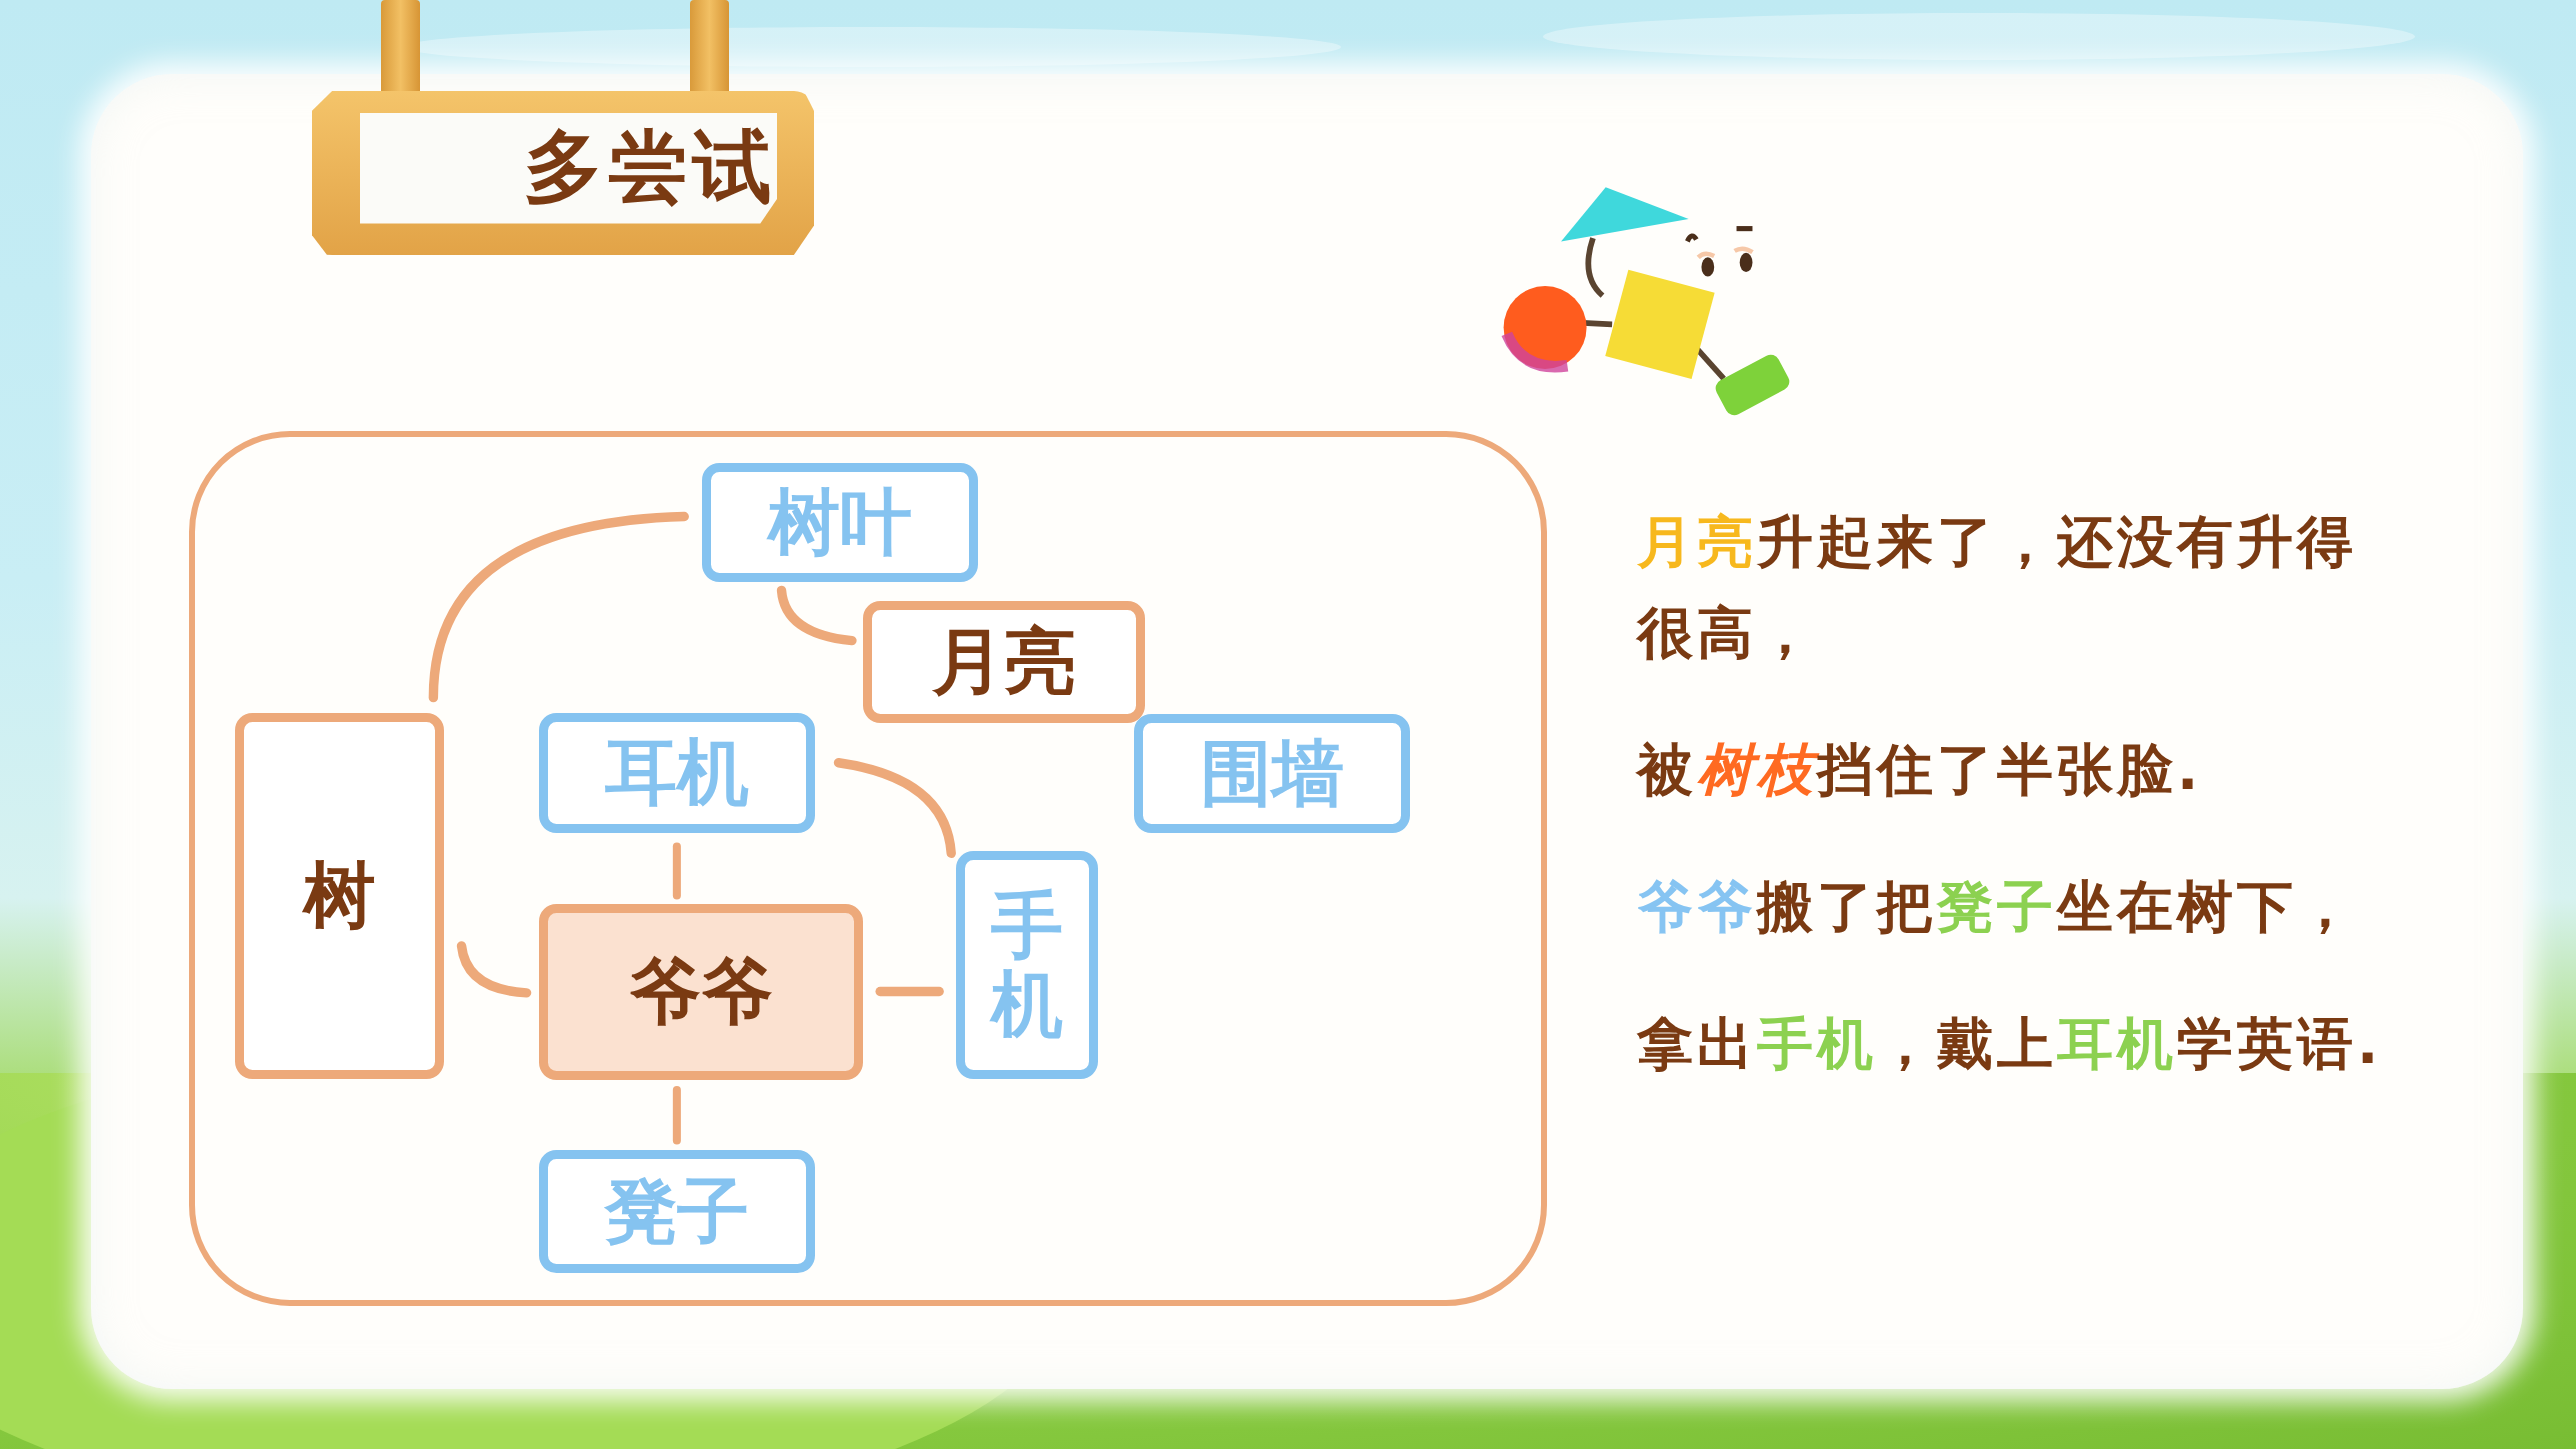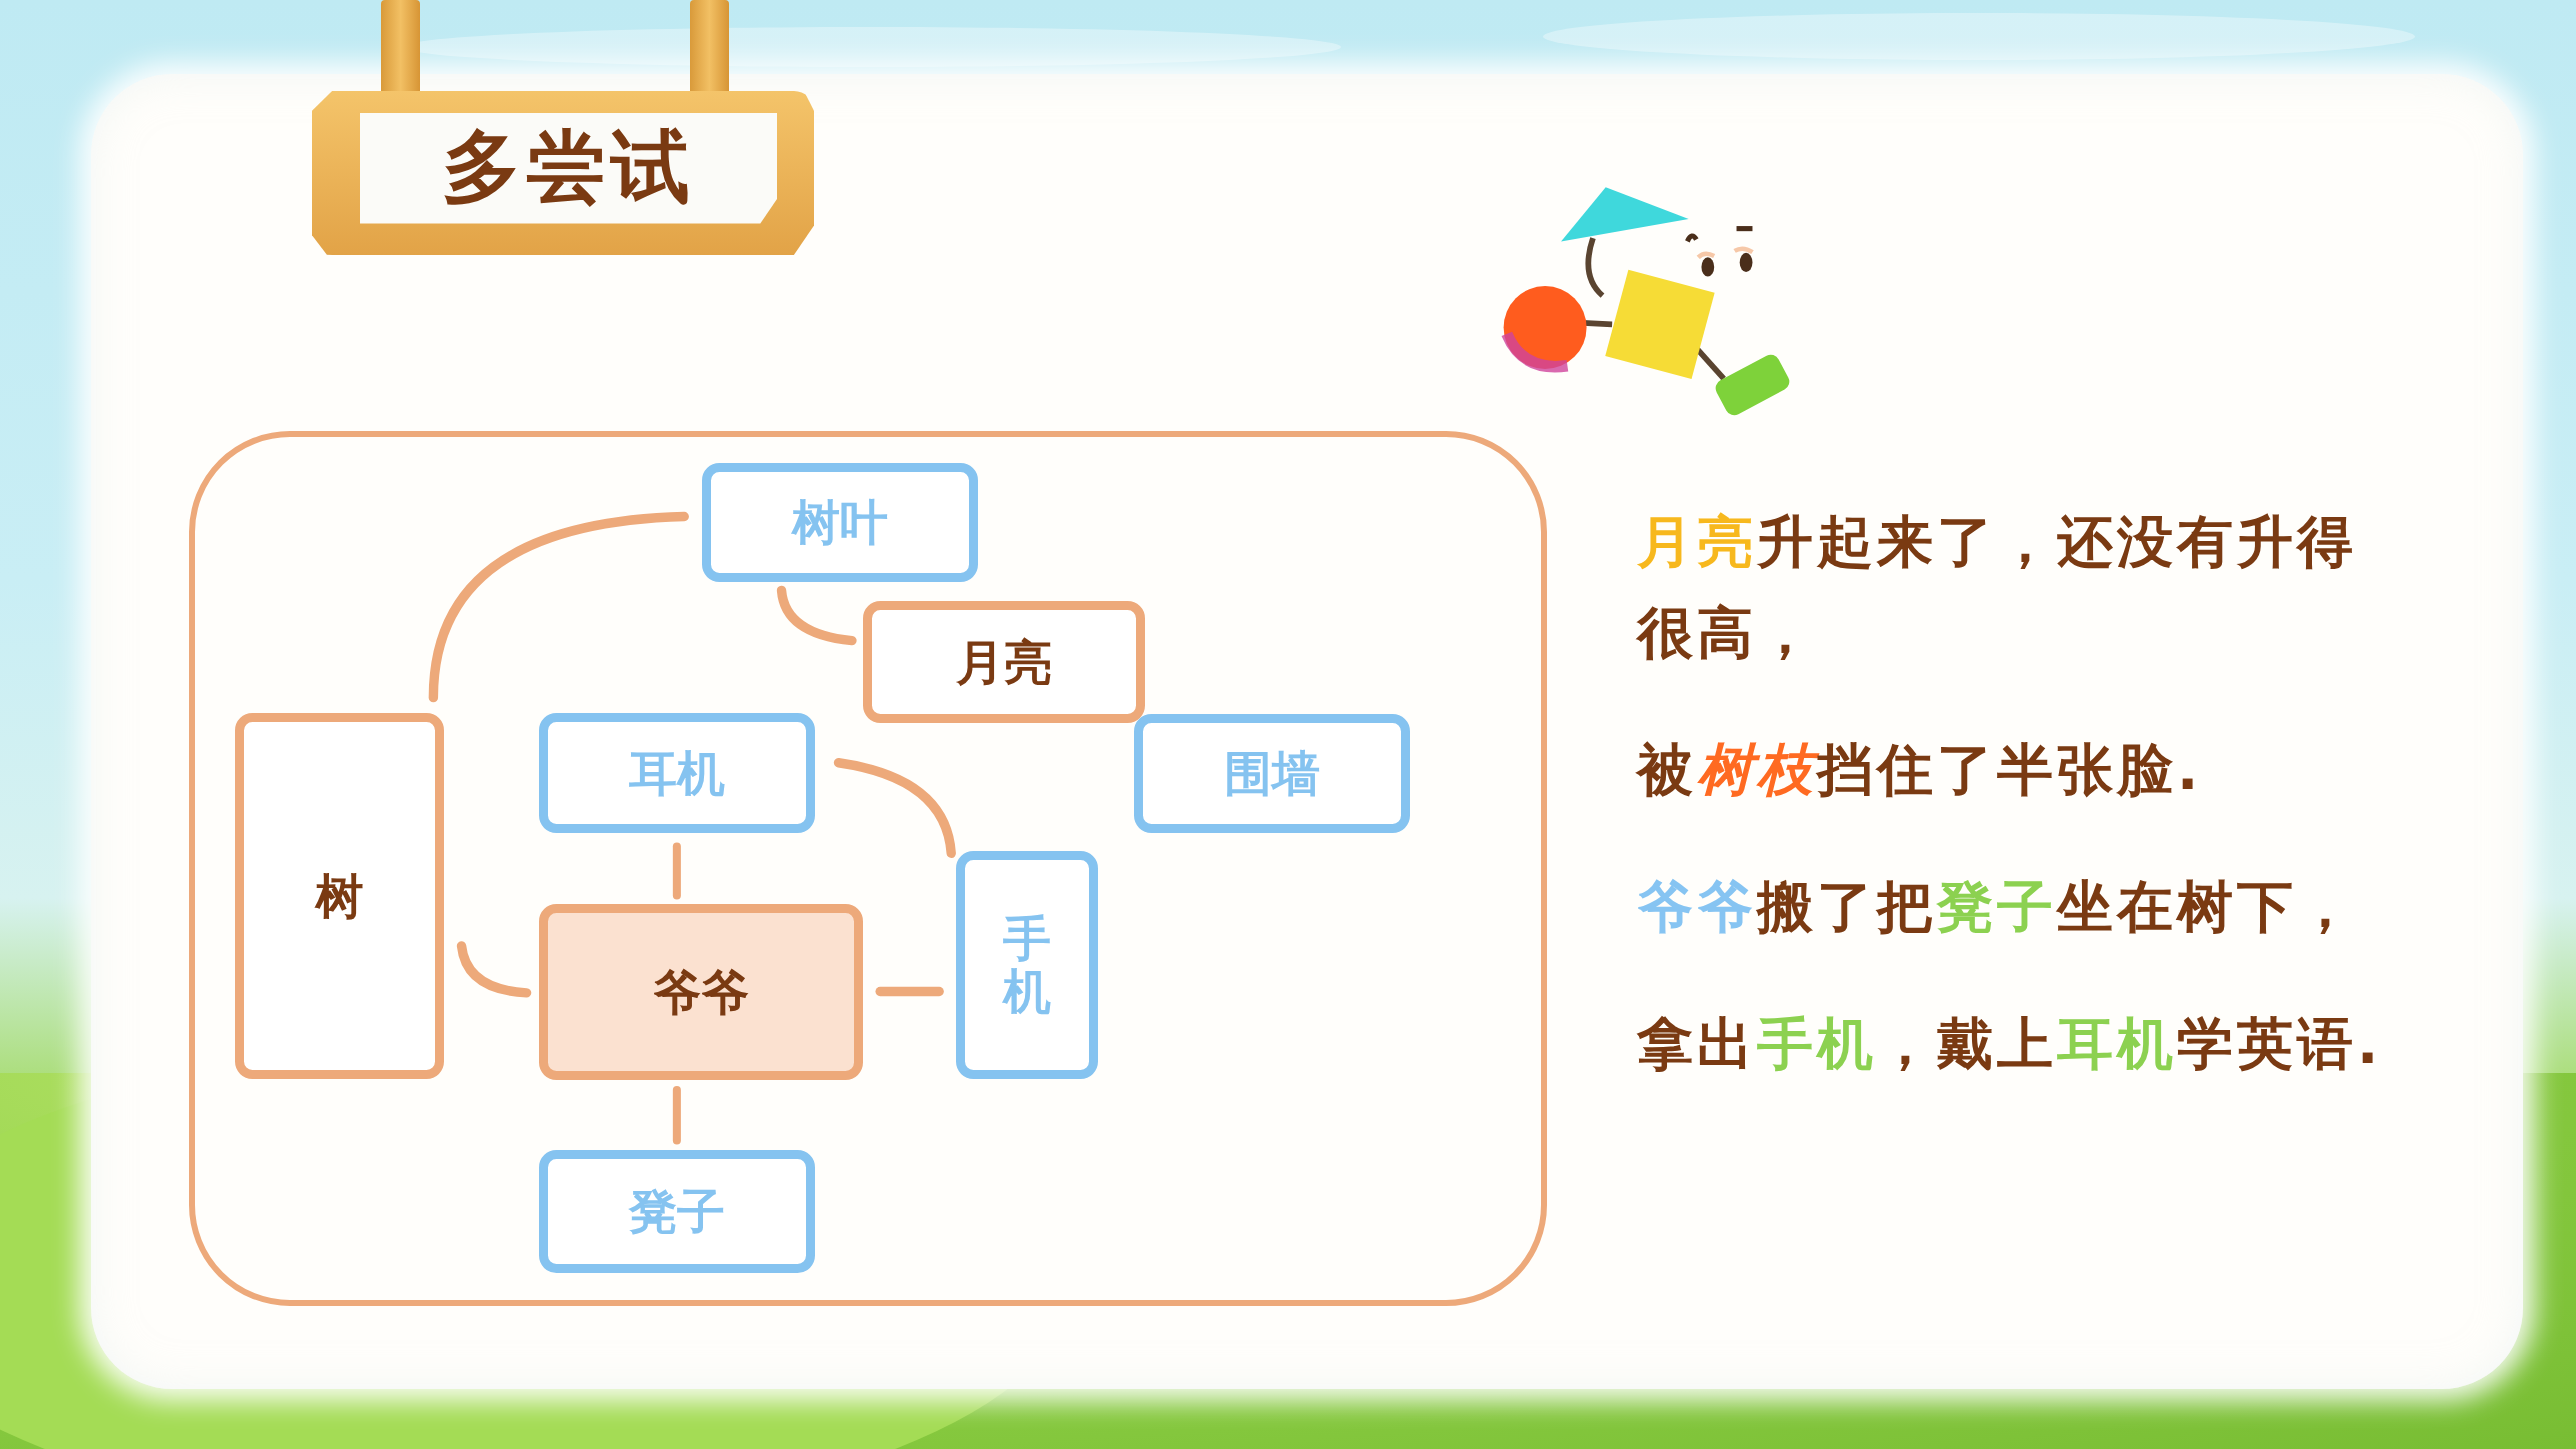--- a/index.html
+++ b/index.html
@@ -23,34 +23,34 @@
   .sign {
     position:absolute; left:312px; top:91px; width:502px; height:164px;
     background:linear-gradient(180deg,#f4c46a,#e2a347); border-radius:20px;
     clip-path: polygon(4% 0, 98% 0, 100% 12%, 100% 82%, 96% 100%, 3% 100%, 0 88%, 0 12%);
     box-shadow: 0 5.4px 0 #c98a2e;
   }
   .sign-inner {
     position:absolute; left:48px; top:21.5px; width:417px; height:111px;
     background:#fbfbf8;
     clip-path: polygon(0 0, 100% 0, 100% 78%, 96% 100%, 0 100%);
-    display:flex; align-items:center; justify-content:center;
+    display:flex; align-items:center; justify-content:flex-end;
   }
   .sign-text { font-size:79px; font-weight:bold; color:#7a3a12; letter-spacing:5.4px; }
   
   .mascot { position:absolute; left:1483px; top:168px; width:322px; height:268px; }
   
   .outer {
     position:absolute; left:189px; top:431px; width:1358px; height:875px;
     border:6.7px solid #eda97a; border-radius:101px; box-sizing:border-box;
   }
   .node {
     position:absolute; box-sizing:border-box; border-radius:17.4px; background:#fff;
     display:flex; align-items:center; justify-content:center;
-    font-weight:bold; font-size:48px; line-height:1.1;
+    font-weight:bold; font-size:72px; line-height:1.1;
   }
   .node.blue { border:9.4px solid #85c3f0; color:#85c3f0; }
   .node.orange { border:9.4px solid #eda97a; color:#7a3a12; }
   .node.center { background:#fbe1d0; }
   .node.vertical { flex-direction:column; }
   .connector { position:absolute; pointer-events:none; }
   
   .story { position:absolute; left:1637px; top:496px; width:771px; }
   .para { font-size:56px; font-weight:bold; color:#7a3a12; line-height:91px; letter-spacing:4px; margin-bottom:46px; }
   .c-yellow { color:#f7b81d; }

